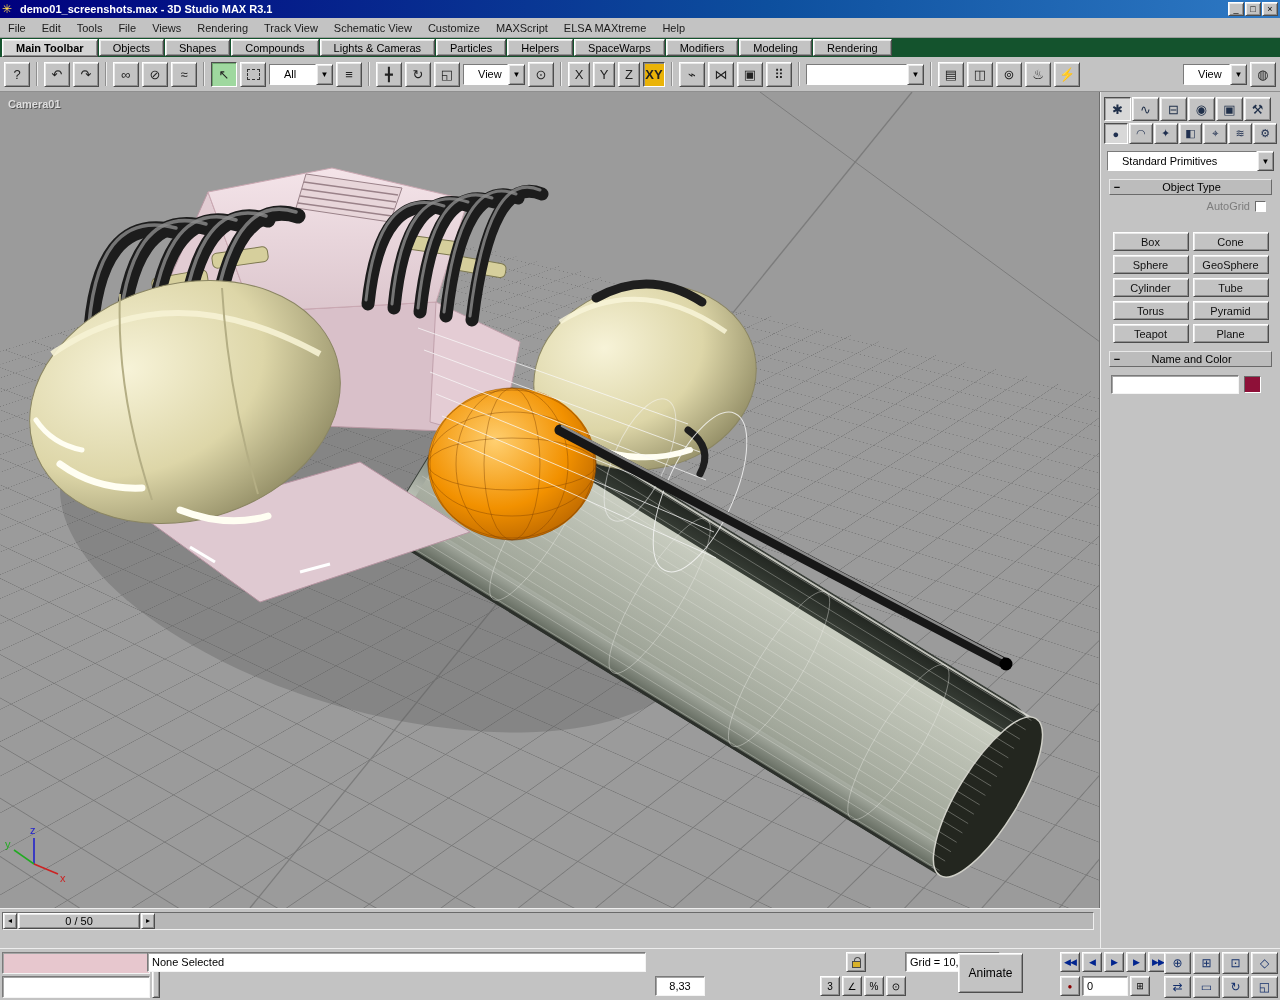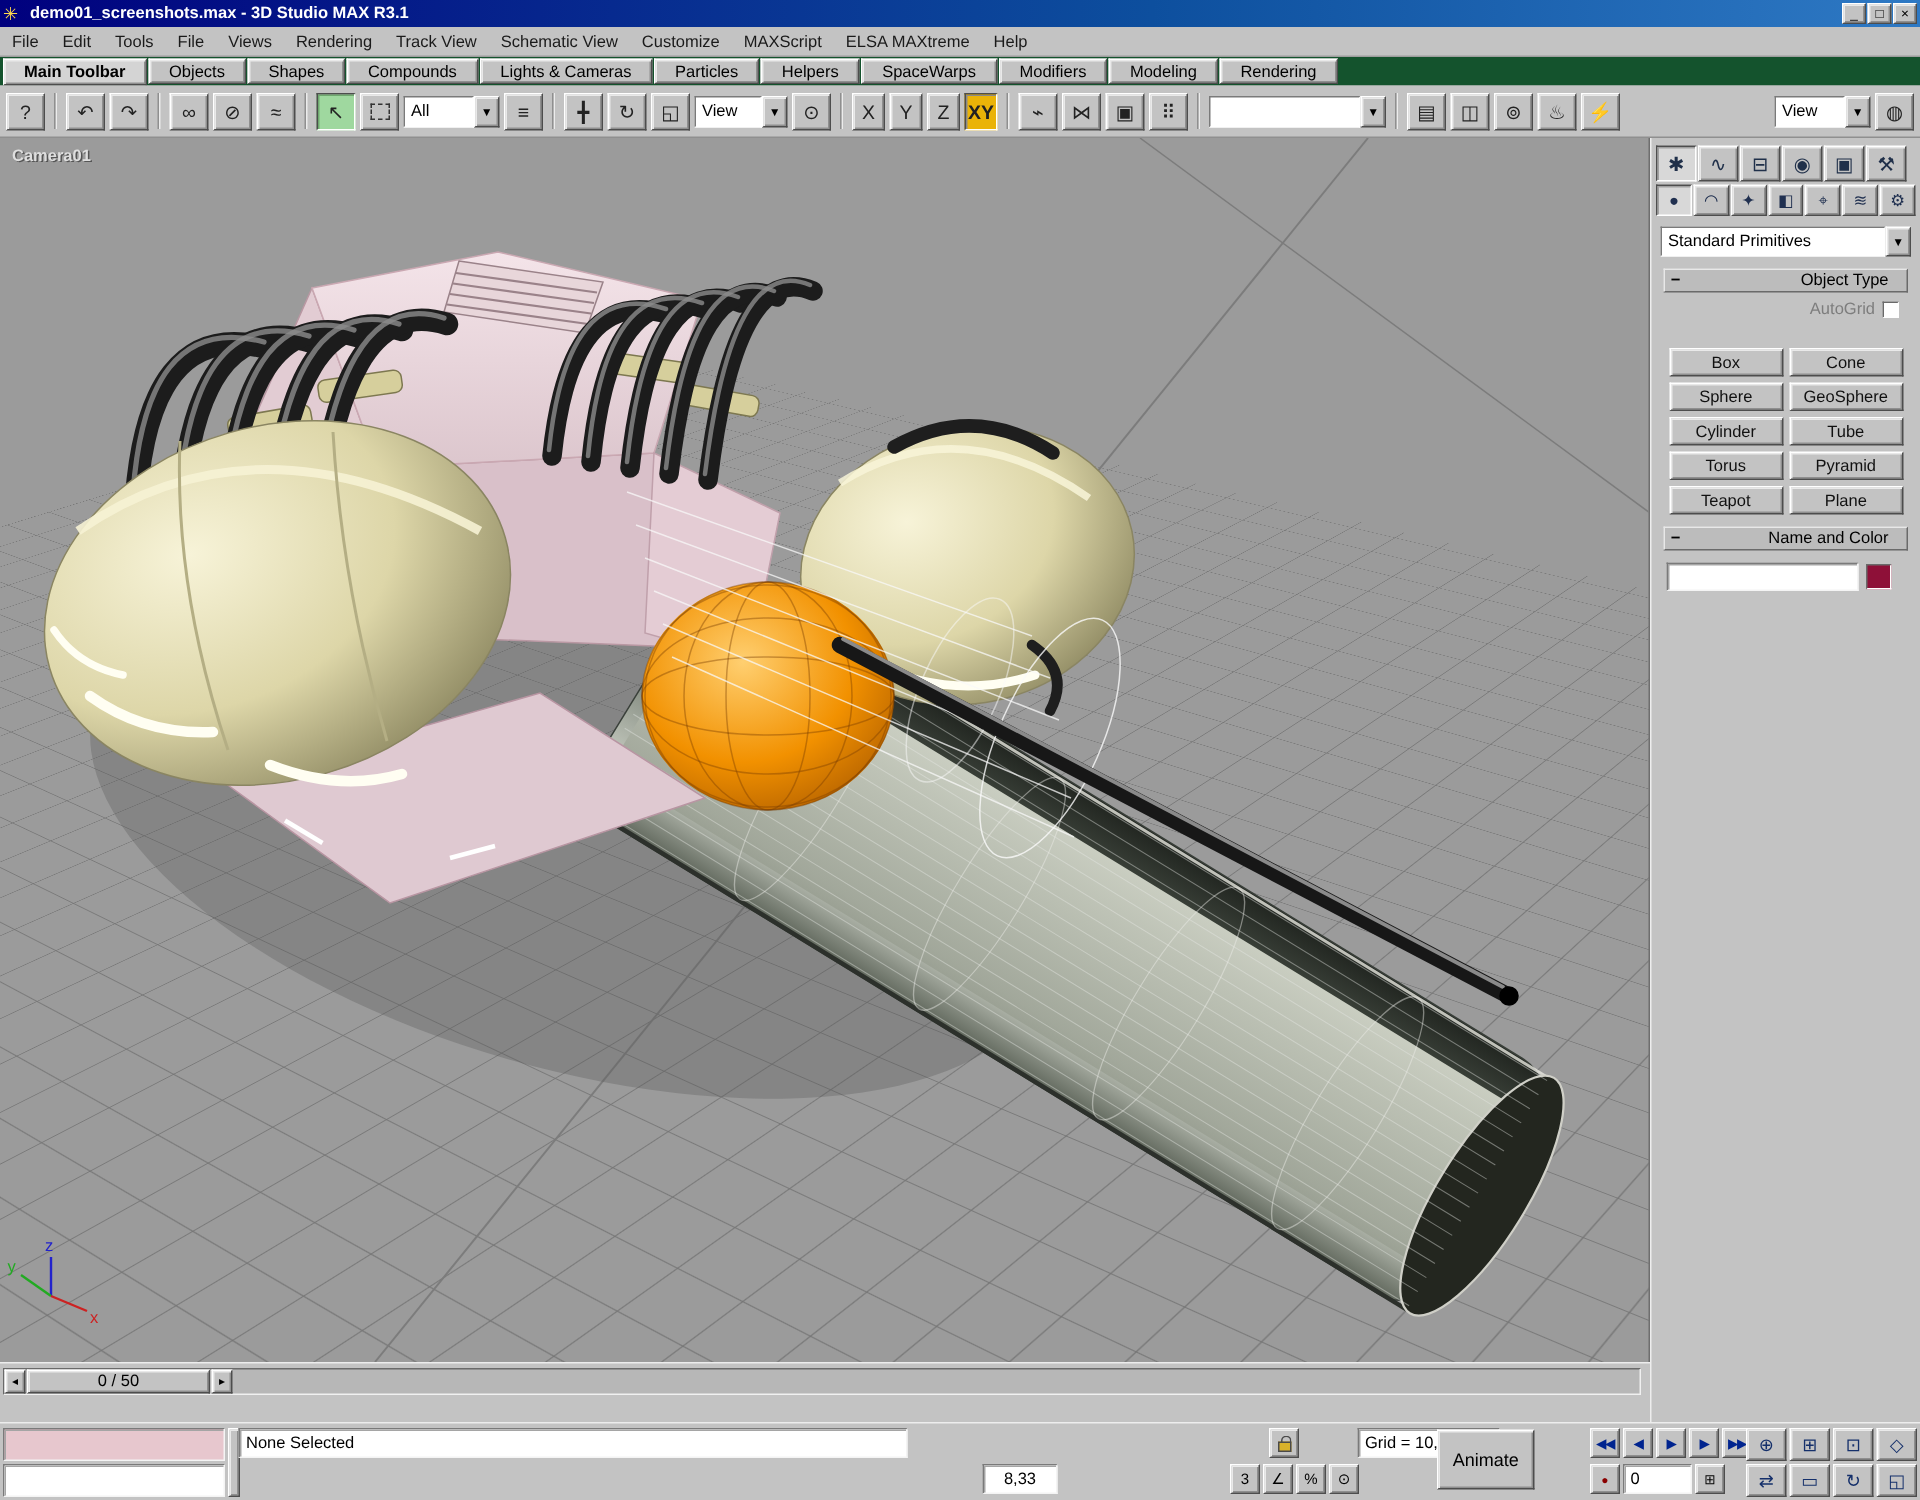--- a/index.html
+++ b/index.html
@@ -29,21 +29,21 @@
 
   
   .toolbar { position:absolute; left:0; top:57px; width:1280px; height:35px; background:#c3c3c3;
     display:flex; align-items:center; padding:0 4px; gap:3px; border-bottom:1px solid #8f8f8f; }
   .tbtn { width:26px; height:25px; display:flex; align-items:center; justify-content:center; font-size:13px; color:#222; flex:0 0 auto; }
   .tbtn.small { width:22px; }
   .tbtn.active-green { background:#9fd89f; border-color:#4d4d4d #ffffff #ffffff #4d4d4d; box-shadow:inset 1px 1px 0 #6fa86f; }
   .tbtn.pressed { background:#eab308; border-color:#4d4d4d #ffffff #ffffff #4d4d4d; box-shadow:inset 1px 1px 0 #8a8a8a;font-weight:bold; }
   .tsep { width:2px; height:24px; border-left:1px solid #8f8f8f; border-right:1px solid #ececec; margin:0 3px; flex:0 0 auto; }
   .combo { height:21px; display:flex; align-items:stretch; flex:0 0 auto; }
-  .combo .combo-val { background:#fff; border:1px solid; border-color:#7a7a7a #fff #fff #7a7a7a; font-size:11px; display:flex; align-items:center; padding:0 4px; flex:1; white-space:nowrap; overflow:hidden; }
+  .combo .combo-val { background:#fff; border:1px solid; border-color:#7a7a7a #fff #fff #7a7a7a; font-size:11px; display:flex; align-items:center; padding:0 14px; flex:1; white-space:nowrap; overflow:hidden; }
   .combo .combo-arrow { width:17px; display:flex; align-items:center; justify-content:center; font-size:8px; }
   .region-glyph { width:13px; height:11px; border:1px dashed #333; }
 
   
   .viewport { position:absolute; left:0; top:92px; width:1100px; height:816px; background:#9b9b9b; overflow:hidden; border-right:1px solid #6e6e6e; }
   .vp-grid { position:absolute; left:-950px; top:-620px; width:3100px; height:3100px;
     background-image:
       repeating-linear-gradient(0deg, rgba(116,116,116,.85) 0 1px, transparent 1px 54px),
       repeating-linear-gradient(90deg, rgba(116,116,116,.85) 0 1px, transparent 1px 54px);
     transform:perspective(1500px) rotateX(55deg) rotateZ(38deg); transform-origin:50% 42%; }
@@ -54,21 +54,21 @@
   .cmdpanel { position:absolute; left:1100px; top:92px; width:180px; height:856px; background:#c3c3c3; border-left:1px solid #ededed; padding-top:4px; }
   .cp-row { display:flex; justify-content:flex-start; padding:1px 3px; gap:1px; }
   .cp-tabbtn { width:27px; height:24px; display:flex; align-items:center; justify-content:center; font-size:13px; color:#20304a; }
   .cp-tabbtn.active { background:#d8d8d8; border-color:#4d4d4d #ffffff #ffffff #4d4d4d; box-shadow:inset 1px 1px 0 #a0a0a0; }
   .cp-catbtn { width:24px; height:21px; display:flex; align-items:center; justify-content:center; font-size:11px; color:#203050; }
   .cp-catbtn.active { background:#d8d8d8; border-color:#4d4d4d #ffffff #ffffff #4d4d4d; box-shadow:inset 1px 1px 0 #a0a0a0; }
   .cp-combo { margin:6px 6px 8px; height:20px; display:flex; }
   .rollout { margin:4px 8px 0; height:16px; display:flex; align-items:center; background:#bcbcbc;
     border:1px solid; border-color:#e8e8e8 #6a6a6a #6a6a6a #e8e8e8; font-size:11px; }
   .rollout .minus { width:14px; text-align:center; font-weight:bold; }
-  .rollout .rtitle { flex:1; text-align:right; padding-right:12px; }
+  .rollout .rtitle { flex:1; text-align:center; padding-right:12px; }
   .autogrid-row { display:flex; align-items:center; justify-content:flex-end; gap:5px; margin:5px 14px 20px; font-size:11px; color:#7d7d7d; }
   .checkbox { width:11px; height:11px; background:#fff; border:1px solid; border-color:#6a6a6a #fff #fff #6a6a6a; }
   .objgrid { display:grid; grid-template-columns:76px 76px; gap:4px; justify-content:center; margin:2px 16px 8px; }
   .objbtn { height:19px; font-size:11px; display:flex; align-items:center; justify-content:center; color:#111; }
   .namecolor-row { display:flex; align-items:center; gap:5px; margin:8px 10px; }
   .name-field { width:128px; height:19px; font-size:11px; padding:0 3px; }
   .swatch { width:17px; height:17px; border:1px solid; border-color:#6a6a6a #fff #fff #6a6a6a; }
 
   
   .timeslider { position:absolute; left:0; top:908px; width:1100px; height:24px; background:#c3c3c3; display:flex; align-items:center; padding:0 2px; border-top:1px solid #ededed; }
@@ -432,21 +432,21 @@
       <span class="ts-arrow raised" style="left:138px">▸</span>
     </div>
   </div>
   <div class="gray-strip"></div>
 
   <div class="bottombar">
     <span class="mini-pink white-inset" style="background:#e7c7ce"></span>
     <span class="mini-white white-inset"></span>
     <span class="splitter raised"></span>
 
-    <span class="sb-field white-inset" style="left:159px; top:3px; width:446px; height:20px">None Selected</span>
+    <span class="sb-field white-inset" style="left:147px; top:3px; width:499px; height:20px">None Selected</span>
     <span class="sb-field white-inset" style="left:655px; top:27px; width:50px; height:20px; justify-content:center">8,33</span>
 
     <span class="sb-btn raised" style="left:846px; top:3px; width:20px; height:20px">
         <span class="padlock"></span>
       </span>
 
     <span class="sb-btn raised" style="left:820px; top:27px; width:20px; height:20px">3</span>
     <span class="sb-btn raised" style="left:842px; top:27px; width:20px; height:20px">∠</span>
     <span class="sb-btn raised" style="left:864px; top:27px; width:20px; height:20px">%</span>
     <span class="sb-btn raised" style="left:886px; top:27px; width:20px; height:20px">⊙</span>

